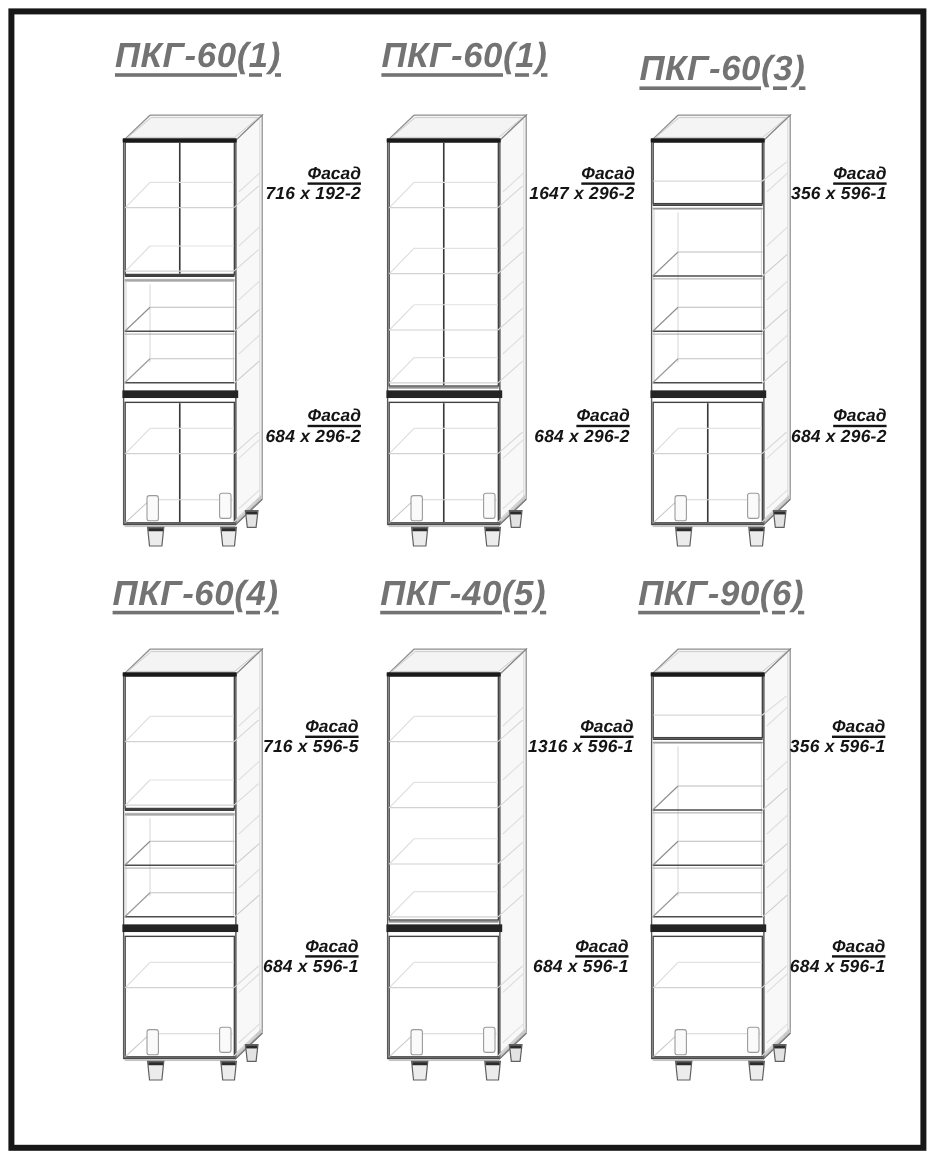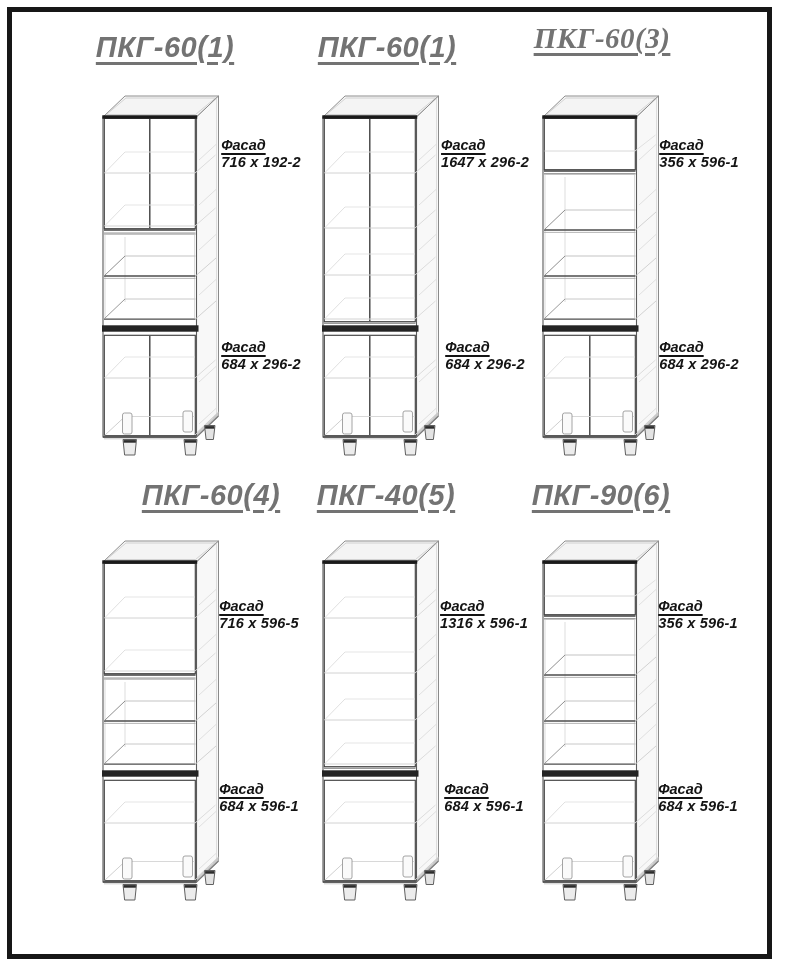--- a/index.html
+++ b/index.html
@@ -12,21 +12,21 @@
     box-sizing:border-box;border:5px solid #171717;background:#ffffff;
   }
   .unit-title{
     position:absolute;transform:translateX(-50%);
     font:italic 700 29px "Liberation Sans",sans-serif;color:#737373;
     text-decoration:underline;text-decoration-thickness:3px;text-underline-offset:5px;
     white-space:nowrap;letter-spacing:.5px;line-height:1;
   }
   .cab{position:absolute;overflow:visible;}
   .fascia{
-    position:absolute;transform:translateX(-50%);text-align:left;
+    position:absolute;transform:translateX(-50%);text-align:right;
     line-height:1.12;white-space:nowrap;color:#141414;
   }
   .fname{
     display:block;font:italic 700 14.5px "Liberation Sans",sans-serif;
     text-decoration:underline;text-decoration-thickness:1.5px;text-underline-offset:2.5px;
     margin-bottom:1px;
   }
   .fsize{
     display:block;font:italic 700 14.5px "Liberation Sans",sans-serif;letter-spacing:.2px;
   }
@@ -174,21 +174,21 @@
     <span class="fname">Фасад</span>
     <span class="fsize">1647 x 296-2</span>
   </div>
   <div class="fascia" style="left: 485px; top: 339px;">
     <span class="fname">Фасад</span>
     <span class="fsize">684 x 296-2</span>
   </div>
 </div>
 
 <div>
-  <div class="unit-title" style="left: 602px; top: 24px; font-family: Liberation Serif, serif;">ПКГ-60(3)</div>
+  <div class="unit-title" style="left: 602px; top: 44px;">ПКГ-60(3)</div>
   <svg class="cab" viewBox="0 0 150 375" width="150" height="375" style="left: 535px; top: 87px;">
       <g>
         <polygon points="8,30 101.5,30 123.5,9 30,9" fill="#f4f4f4" stroke="#8f8f8f" stroke-width="1"></polygon>
         <polygon points="11.5,27.5 100.5,27.5 120.5,11 31,11" fill="none" stroke="#c9c9c9" stroke-width="0.8"></polygon>
         <polygon points="101.5,30 123.5,9 123.5,329 101.5,350" fill="#f8f8f8" stroke="#8a8a8a" stroke-width="1"></polygon>
         <line x1="121.5" y1="12" x2="121.5" y2="328" stroke="#d6d6d6" stroke-width="0.8"></line>
         <polygon points="101.5,350 123.5,329 123.5,324.5 101.5,345.5" fill="#c9c9c9" stroke="none" stroke-width="1"></polygon>
         <rect x="8" y="30" width="93.5" height="320" fill="#ffffff" stroke="#5a5a5a" stroke-width="1.1"></rect>
         <rect x="9.3" y="31.3" width="91" height="51.4" fill="none" stroke="#424242" stroke-width="1.15"></rect>
         <line x1="9.5" y1="64" x2="100" y2="64" stroke="#d8d8d8" stroke-width="1"></line>
@@ -247,21 +247,21 @@
     <span class="fname">Фасад</span>
     <span class="fsize">356 x 596-1</span>
   </div>
   <div class="fascia" style="left: 699px; top: 339px;">
     <span class="fname">Фасад</span>
     <span class="fsize">684 x 296-2</span>
   </div>
 </div>
 
 <div>
-  <div class="unit-title" style="left: 163px; top: 481px; margin-left: 48px;">ПКГ-60(4)</div>
+  <div class="unit-title" style="left: 163px; top: 481px;">ПКГ-60(4)</div>
   <svg class="cab" viewBox="0 0 150 375" width="150" height="375" style="left: 95px; top: 532px;">
       <g>
         <polygon points="8,30 101.5,30 123.5,9 30,9" fill="#f4f4f4" stroke="#8f8f8f" stroke-width="1"></polygon>
         <polygon points="11.5,27.5 100.5,27.5 120.5,11 31,11" fill="none" stroke="#c9c9c9" stroke-width="0.8"></polygon>
         <polygon points="101.5,30 123.5,9 123.5,329 101.5,350" fill="#f8f8f8" stroke="#8a8a8a" stroke-width="1"></polygon>
         <line x1="121.5" y1="12" x2="121.5" y2="328" stroke="#d6d6d6" stroke-width="0.8"></line>
         <polygon points="101.5,350 123.5,329 123.5,324.5 101.5,345.5" fill="#c9c9c9" stroke="none" stroke-width="1"></polygon>
         <rect x="8" y="30" width="93.5" height="320" fill="#ffffff" stroke="#5a5a5a" stroke-width="1.1"></rect>
         <rect x="9.3" y="31.3" width="91" height="110.4" fill="none" stroke="#424242" stroke-width="1.15"></rect>
         <line x1="9.5" y1="86" x2="100" y2="86" stroke="#d2d2d2" stroke-width="1"></line>

